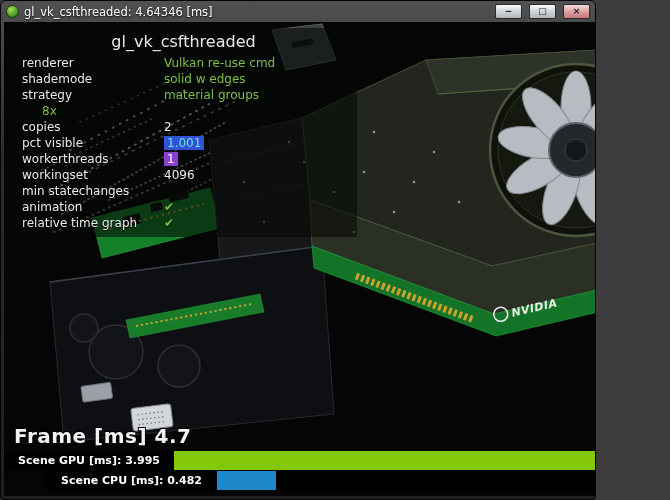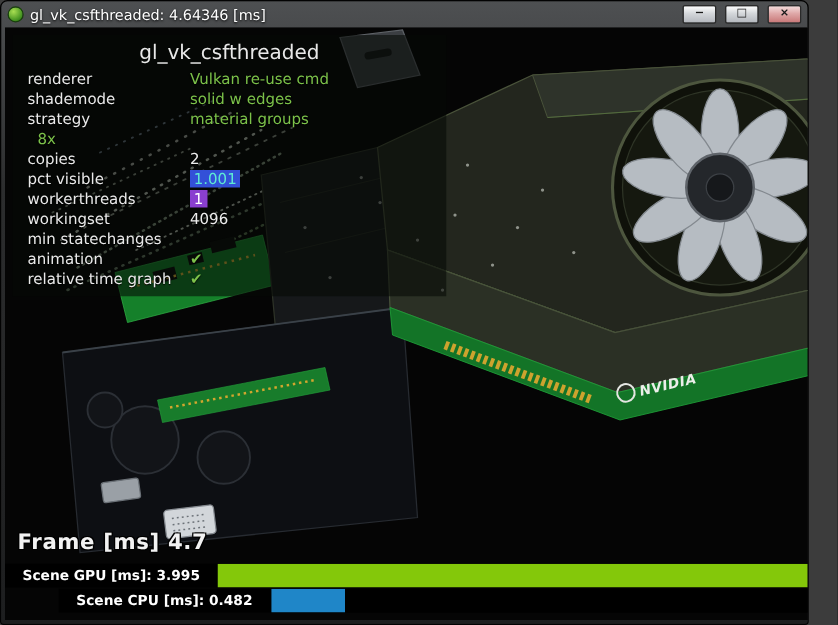--- a/index.html
+++ b/index.html
@@ -1,19 +1,19 @@
 <!DOCTYPE html>
 <html><head>
 <meta charset="utf-8">
 <style>
   * { margin:0; padding:0; box-sizing:border-box; }
   html,body { width:670px; height:500px; background:#3c3c3c; font-family:"DejaVu Sans", sans-serif; }
 
   .window {
-    position:relative; width:647px; height:500px;
+    position:relative; width:596px; height:500px;
     border:1px solid #020202; border-radius:6px 6px 3px 3px;
     background:linear-gradient(#4e5052 0%, #2c2d2e 30%, #1d1e1f 100%);
     overflow:hidden;
   }
   .titlebar {
     height:21px; display:flex; align-items:center; padding:0 5px; gap:5px;
   }
   .app-icon {
     width:13px; height:13px; border-radius:50%;
     background:radial-gradient(circle at 35% 30%, #a8de52, #41901f 70%, #2a5c12);
@@ -39,31 +39,31 @@
   .scene { position:absolute; left:0; top:0; }
 
   
   .panel {
     position:absolute; left:6px; top:6px; width:347px;
     background:rgba(6,8,6,0.58); padding:2px 0 6px 0;
   }
   .panel-title { text-align:center; color:#e8e8e8; font-size:16px; padding:2px 0 4px; }
   .prow { display:flex; align-items:center; height:16px; padding-left:12px; font-size:12px; }
   .prow .lbl { width:122px; color:#e9e9e9; flex:0 0 auto; text-shadow:0 1px 1px #000; }
-  .prow .val { margin-left:8px; white-space:nowrap; text-shadow:0 1px 1px #000; }
+  .prow .val { margin-left:20px; white-space:nowrap; text-shadow:0 1px 1px #000; }
   .val.green  { color:#7cc24a; }
   .val.plain  { color:#ececec; }
   .val.sel-blue   { background:#3350d8; color:#5eead4; padding:0 3px; text-shadow:none; }
   .val.sel-purple { background:#8a3fd0; color:#fff; padding:0 3px; text-shadow:none; }
   .val.check  { color:#7cc24a; font-size:12px; }
 
   
   .frame-label {
     position:absolute; left:10px; top:402px;
-    font-size:17px; font-weight:bold; color:#f2f2f2; letter-spacing:0.5px;
+    font-size:20px; font-weight:bold; color:#f2f2f2; letter-spacing:0.5px;
     text-shadow:1px 1px 0 #000, -1px 1px 0 #000, 1px -1px 0 #000, -1px -1px 0 #000;
   }
   .hud-row { position:absolute; left:0; width:662px; height:19px; display:flex; background:#000; }
   .hud-row.gpu { top:429px; }
   .hud-row.cpu { top:449px;margin-left:43px; }
   .hud-label {
     width:170px; flex:0 0 auto; padding-left:14px;
     color:#fff; font-size:11px; font-weight:bold; line-height:19px; white-space:nowrap;
   }
   .hud-track { flex:1; background:#000; position:relative; overflow:hidden; }

